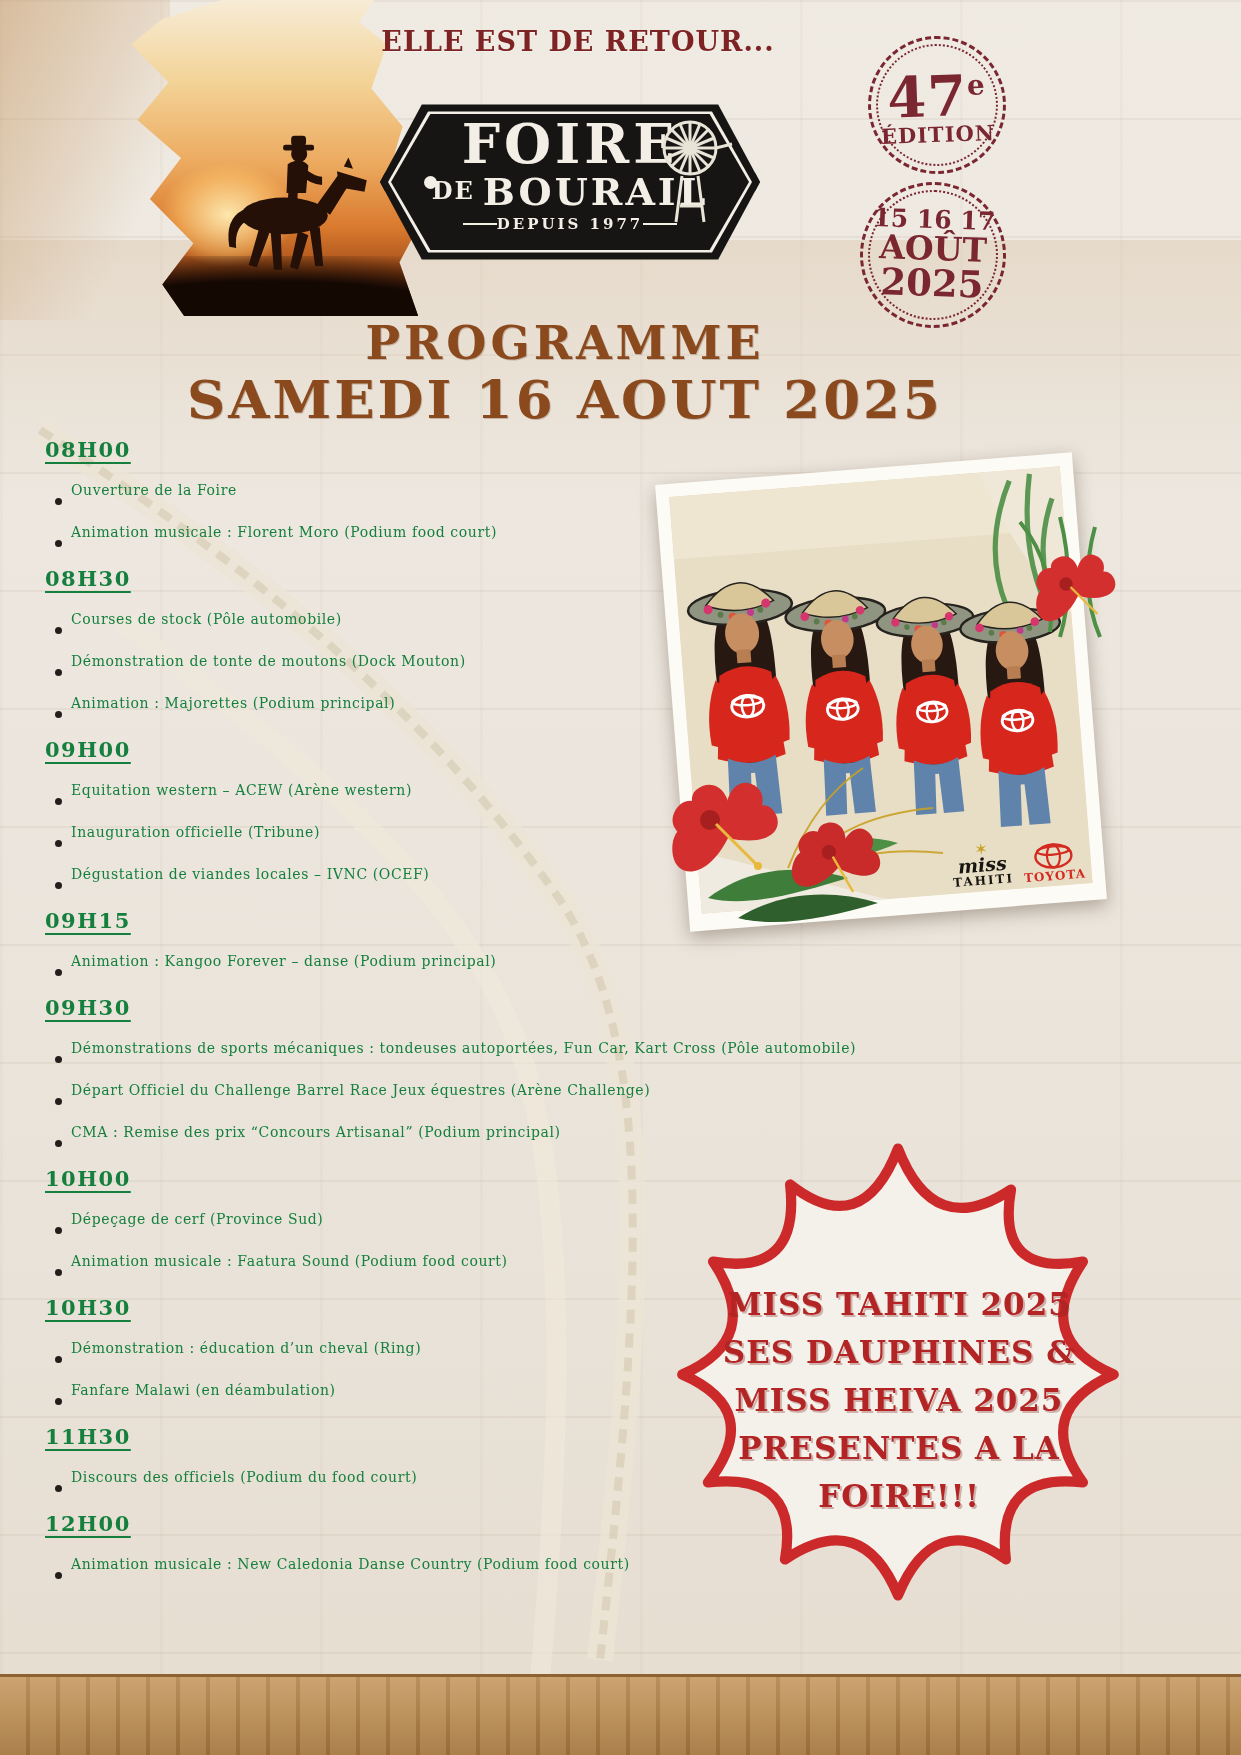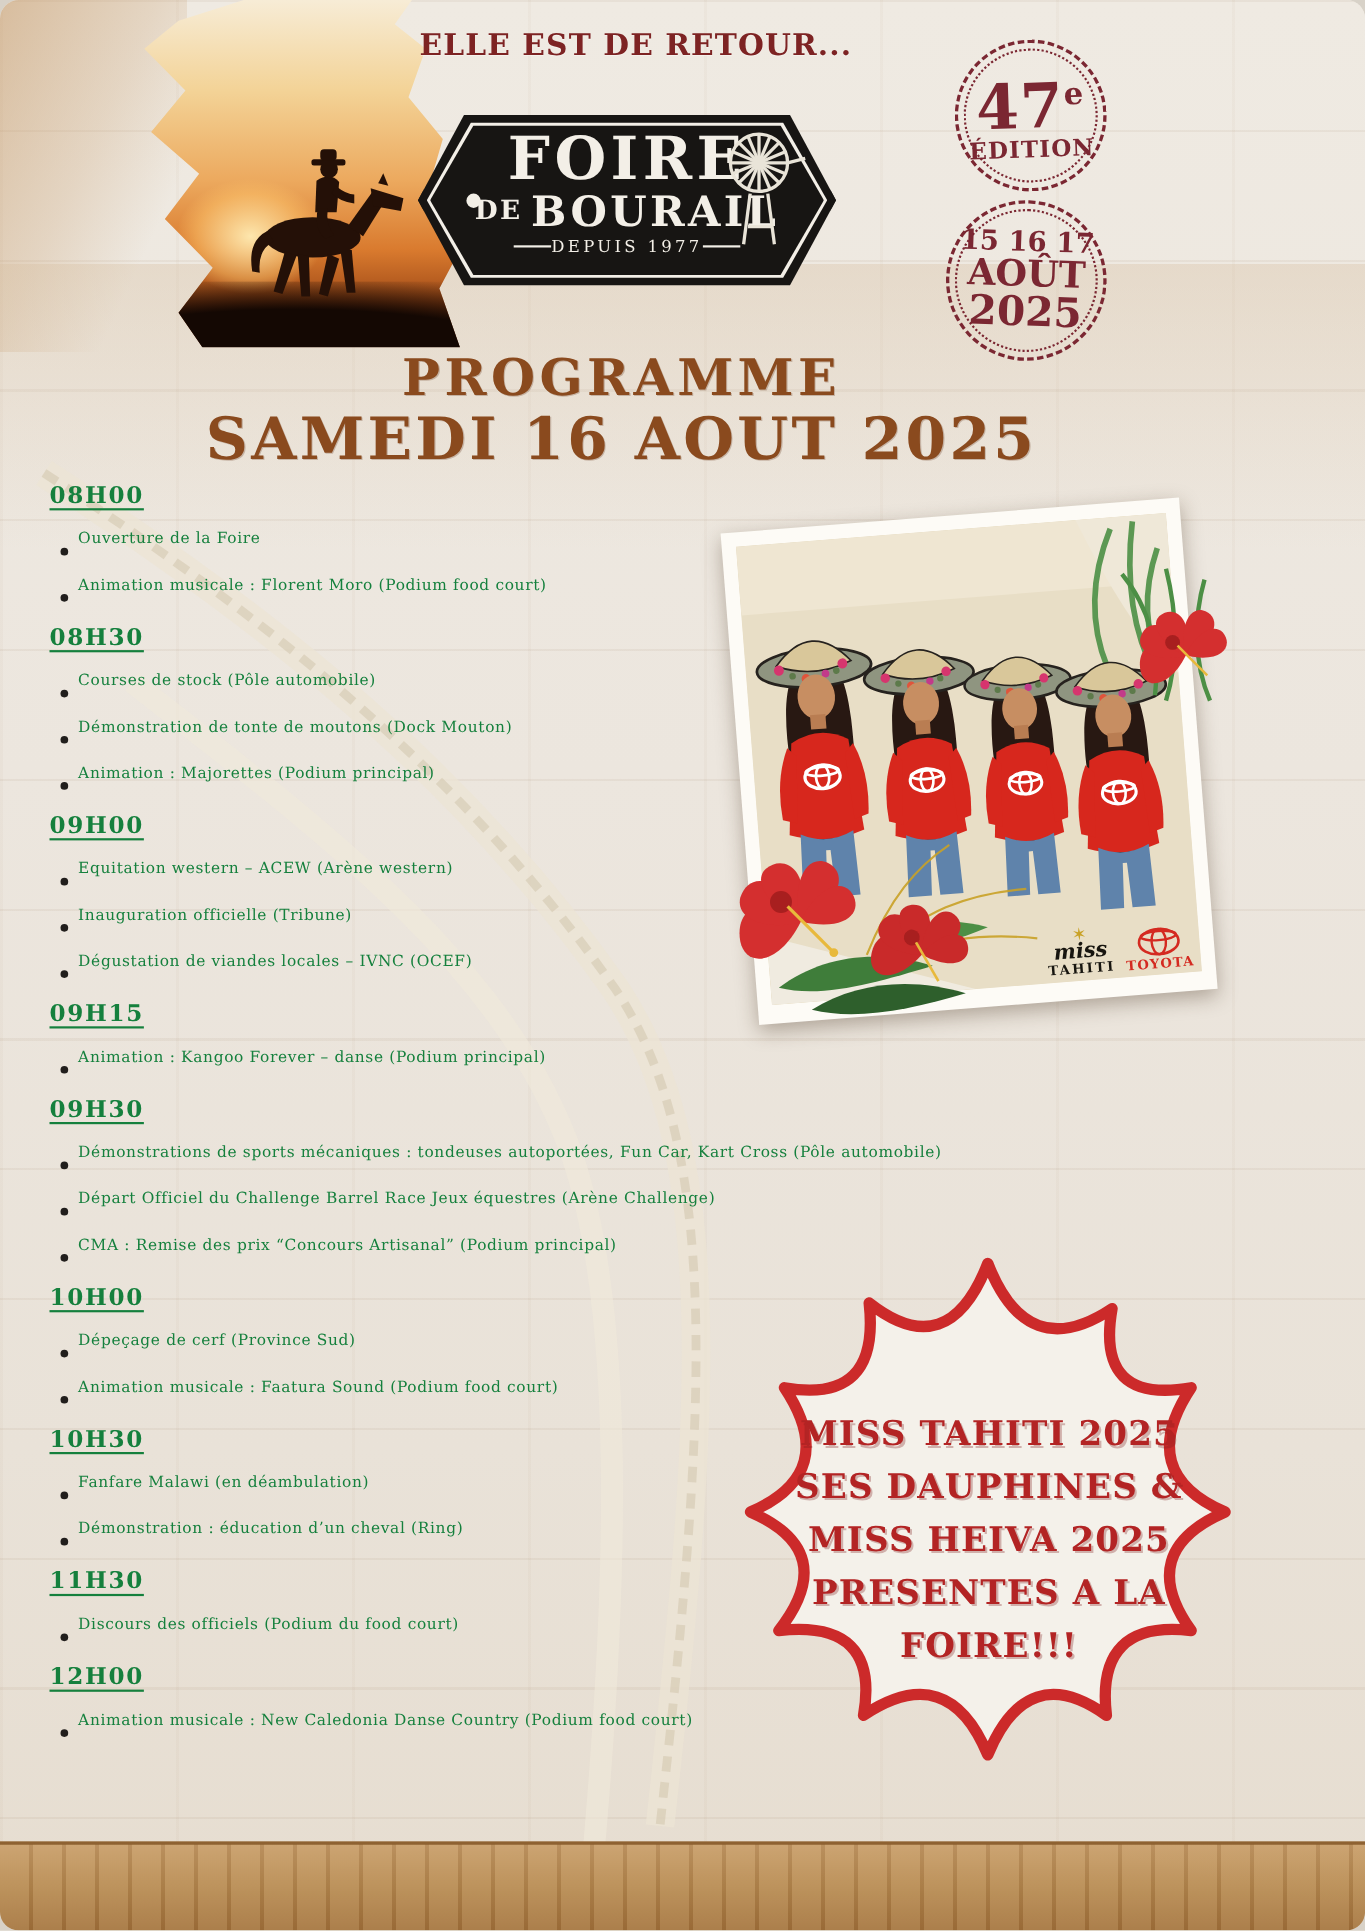--- a/index.html
+++ b/index.html
@@ -1,18 +1,18 @@
 <!DOCTYPE html>
 <html><head>
 <meta charset="utf-8">
 <style>
   html,body{margin:0;padding:0;}
   body{font-family:"DejaVu Serif", serif; background:#d8d2c8;}
   .page{position:relative; width:1241px; height:1755px; overflow:hidden;
-        background:#ebe6df;border-radius:17px;}
+        background:#ebe6df;}
   
   .bg-planks{position:absolute; inset:0;
     background:
       repeating-linear-gradient(180deg, rgba(130,95,60,0.07) 0 2px, rgba(0,0,0,0) 2px 118px),
       repeating-linear-gradient(90deg, rgba(150,110,70,0.04) 0 3px, rgba(0,0,0,0) 3px 160px),
       linear-gradient(180deg, #efeae2 0%, #ece6de 40%, #e9e2d8 75%, #e6ddd0 100%);}
   .bg-corner-tl{position:absolute; left:0; top:0; width:170px; height:320px;
     background:linear-gradient(115deg, rgba(197,152,102,0.55) 0%, rgba(197,152,102,0.25) 45%, rgba(197,152,102,0) 75%);}
   .bg-warm-mid{position:absolute; left:0; top:240px; width:100%; height:260px;
     background:linear-gradient(180deg, rgba(214,190,160,0.35), rgba(214,190,160,0));}
@@ -47,21 +47,21 @@
   .foire-badge .inner-line{position:absolute; inset:8px;
     clip-path:polygon(0% 50%,11% 7%,89% 7%,100% 50%,89% 93%,11% 93%);
     background:#f3efe7;}
   .foire-badge .inner-fill{position:absolute; inset:11px;
     clip-path:polygon(0% 50%,11% 7%,89% 7%,100% 50%,89% 93%,11% 93%);
     background:#171513;}
   .foire-text{position:absolute; inset:0; z-index:2; color:#f3efe7; text-align:center;}
   .foire-line1{margin-top:26px; font-size:54px; font-weight:bold; letter-spacing:4px; line-height:52px;}
   .foire-line2{font-size:38px; font-weight:bold; letter-spacing:3px; line-height:42px;}
   .foire-line2 .de{font-size:24px; letter-spacing:2px; margin-right:8px; vertical-align:6px;margin-top:24px;}
-  .foire-since{margin-top:2px; font-size:15px; font-weight:normal; letter-spacing:3px;
+  .foire-since{margin-top:2px; font-size:15px; font-weight:bold; letter-spacing:3px;
     display:flex; align-items:center; justify-content:center; }
   .foire-since .dash{display:inline-block; width:34px; height:2px; background:#f3efe7;}
   .dot{position:absolute; width:13px; height:13px; border-radius:50%; background:#f3efe7; z-index:3;}
   .dot.left{left:44px; top:84px;}
   .windmill{position:absolute; right:24px; top:18px; width:92px; height:120px; z-index:3;}
 
   .stamp{position:absolute; z-index:7; border-radius:50%;
     color:#7b2732; text-align:center; transform:rotate(-2deg);
     border:3px dashed #7b2732; box-shadow:inset 0 0 0 3px rgba(123,39,50,0);}
   .stamp .ring{position:absolute; inset:5px; border:2px dotted #7b2732; border-radius:50%;}
@@ -301,27 +301,27 @@
         <span class="bullet">
           <i></i>
         </span>
         <span class="txt">Animation musicale : Faatura Sound (Podium food court)</span>
       </div>
       <div class="time-heading">10H30</div>
       <div class="event-item">
         <span class="bullet">
           <i></i>
         </span>
+        <span class="txt">Démonstration : éducation d’un cheval (Ring)</span>
+      </div>
+      <div class="event-item">
+        <span class="bullet">
+          <i></i>
+        </span>
         <span class="txt">Fanfare Malawi (en déambulation)</span>
-      </div>
-      <div class="event-item">
-        <span class="bullet">
-          <i></i>
-        </span>
-        <span class="txt">Démonstration : éducation d’un cheval (Ring)</span>
       </div>
       <div class="time-heading">11H30</div>
       <div class="event-item">
         <span class="bullet">
           <i></i>
         </span>
         <span class="txt">Discours des officiels (Podium du food court)</span>
       </div>
       <div class="time-heading">12H00</div>
       <div class="event-item">

